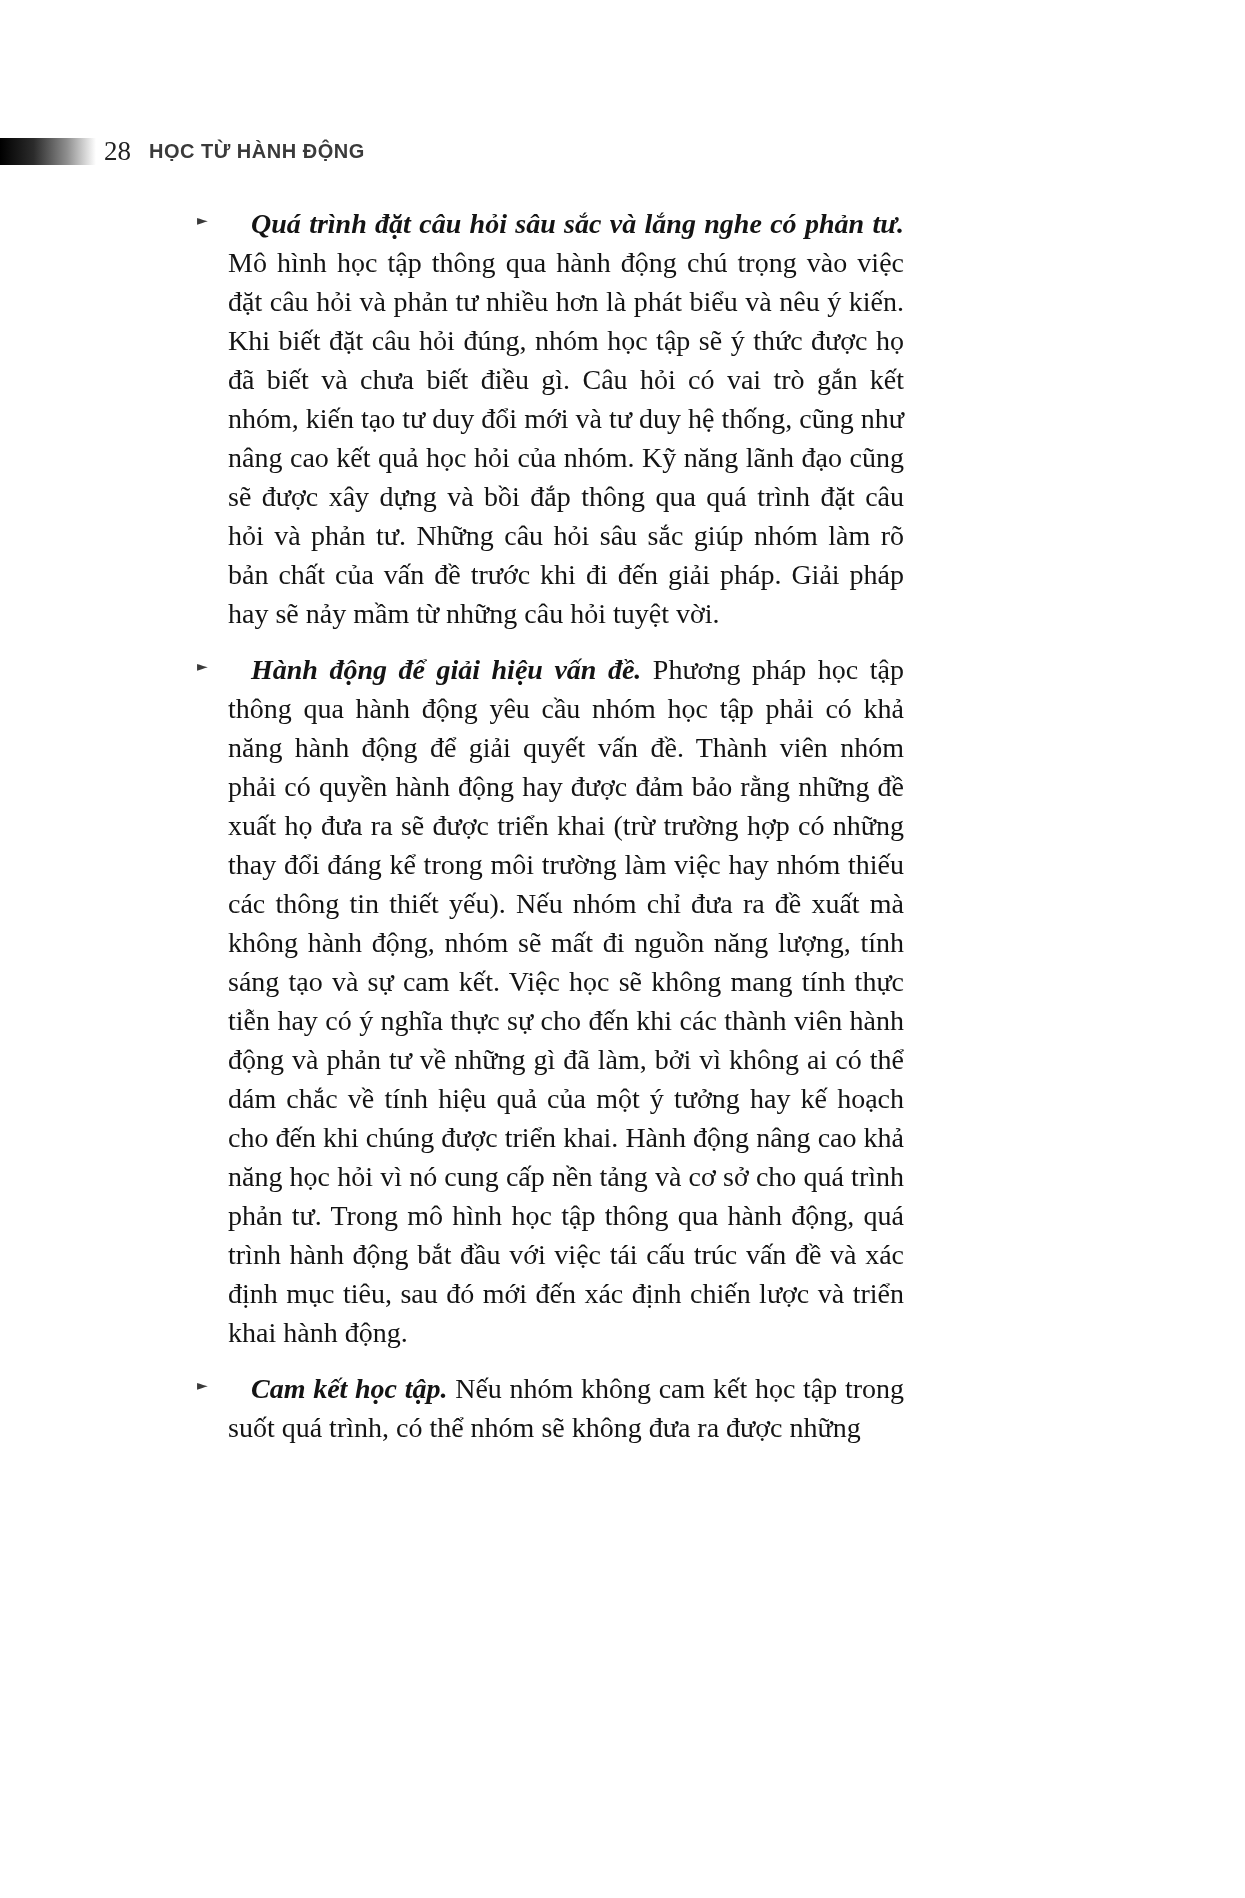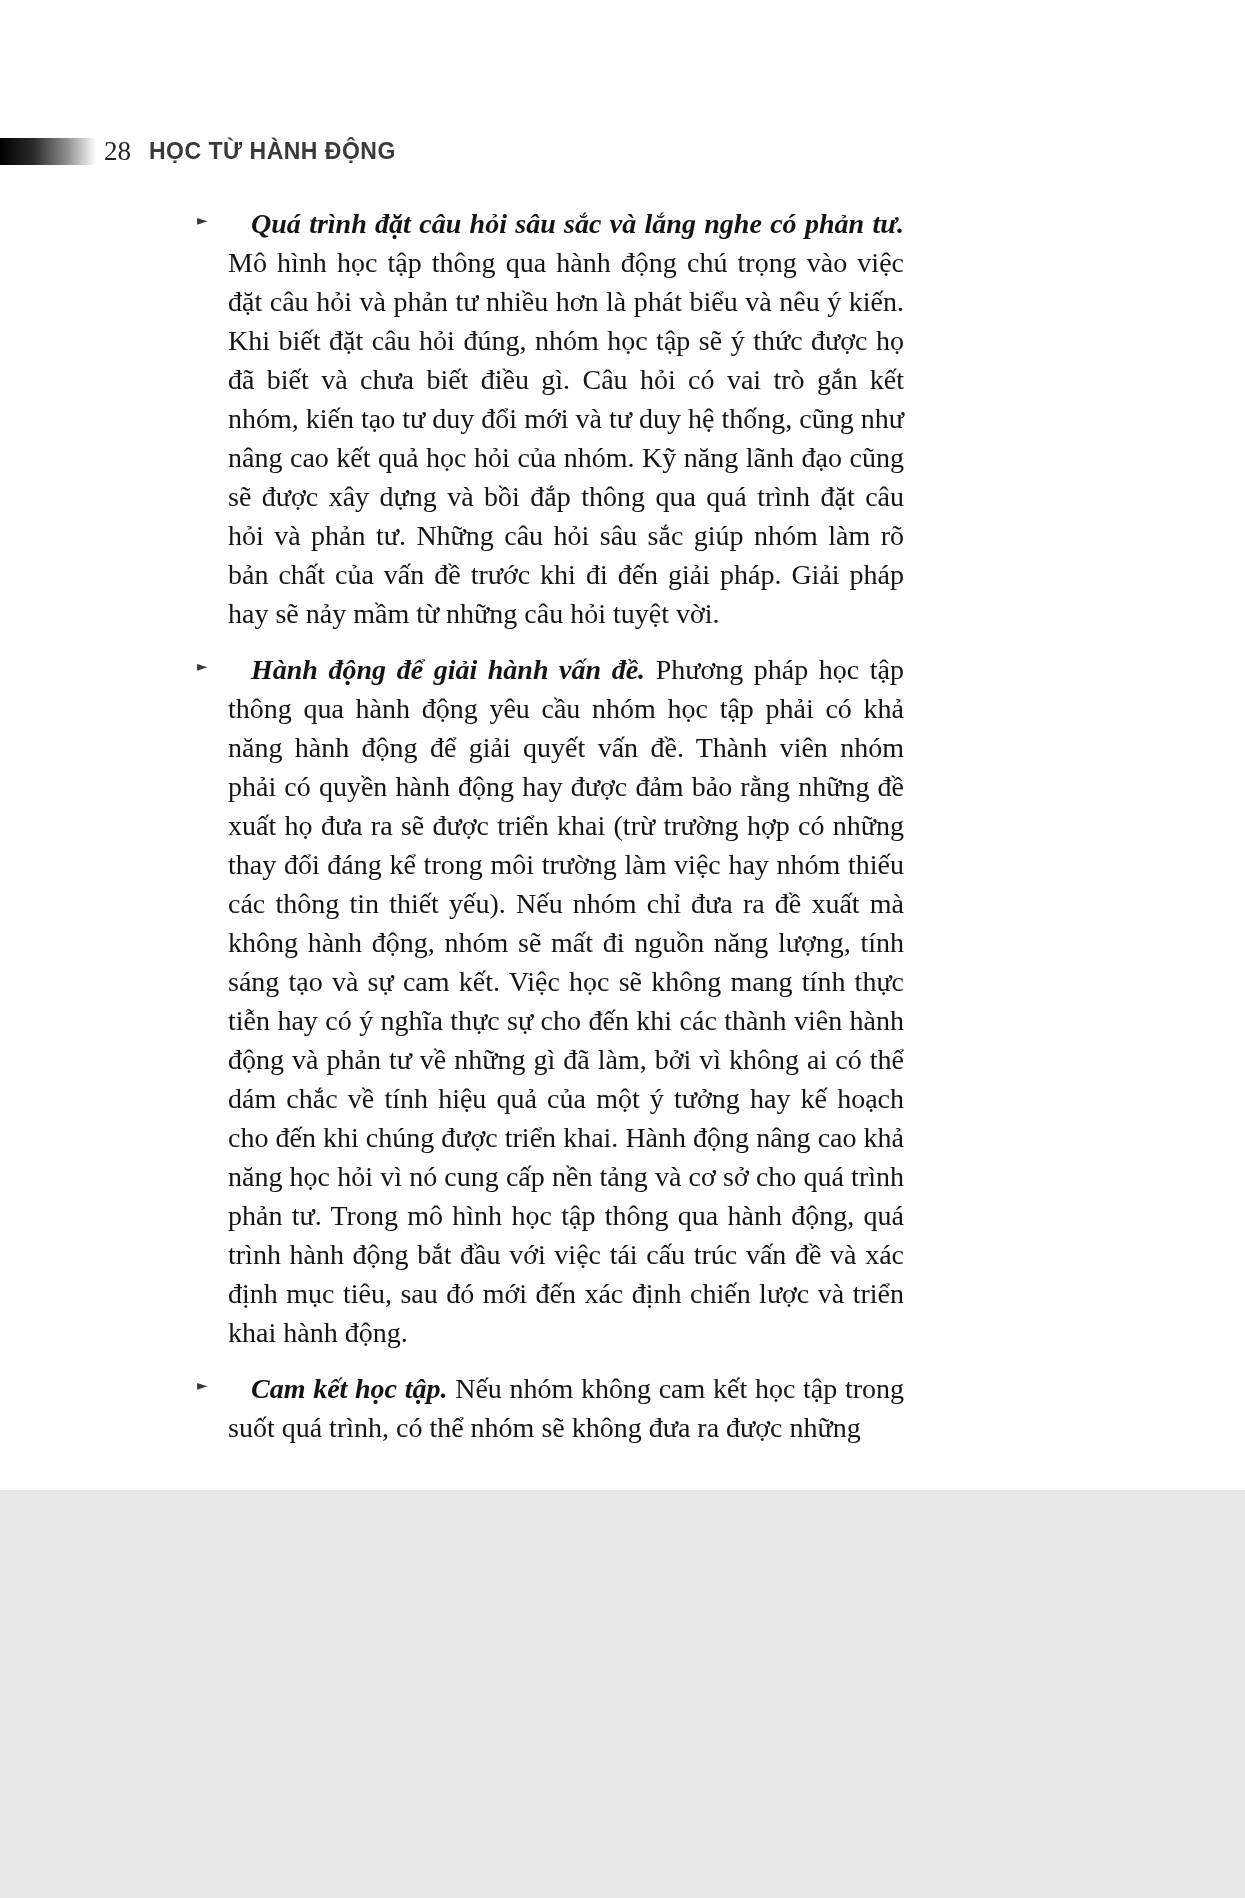--- a/index.html
+++ b/index.html
@@ -2,21 +2,21 @@
 <html><head>
 <meta charset="utf-8">
 <style>
   * { margin: 0; padding: 0; box-sizing: border-box; }
   html, body { background: #e8e8e8; }
   body { font-family: "Liberation Serif", serif; }
 
   .page {
     position: relative;
     width: 1245px;
-    height: 1490px;
+    height: 1898px;
     background: #ffffff;
     margin: 0 auto;
     overflow: hidden;
   }
 
   
   .page-header {
     position: absolute;
     top: 136px;
     left: 0;
@@ -35,21 +35,21 @@
     margin-left: 8px;
     font-family: "Liberation Serif", serif;
     font-size: 27px;
     color: #222222;
     line-height: 1;
   }
   .running-title {
     margin-left: 18px;
     font-family: "Liberation Sans", sans-serif;
     font-weight: bold;
-    font-size: 23px;
+    font-size: 20px;
     letter-spacing: 0.5px;
     color: #3a3a3a;
     line-height: 1;
   }
 
   
   .page-body {
     position: absolute;
     top: 204px;
     left: 228px;
@@ -97,21 +97,21 @@
       <span class="bullet-marker">►</span>
       <p class="bullet-text">
         <b class="bullet-lead">Quá trình đặt câu hỏi sâu sắc và lắng nghe có phản tư.</b>
         <span>Mô hình học tập thông qua hành động chú trọng vào việc đặt câu hỏi và phản tư nhiều hơn là phát biểu và nêu ý kiến. Khi biết đặt câu hỏi đúng, nhóm học tập sẽ ý thức được họ đã biết và chưa biết điều gì. Câu hỏi có vai trò gắn kết nhóm, kiến tạo tư duy đổi mới và tư duy hệ thống, cũng như nâng cao kết quả học hỏi của nhóm. Kỹ năng lãnh đạo cũng sẽ được xây dựng và bồi đắp thông qua quá trình đặt câu hỏi và phản tư. Những câu hỏi sâu sắc giúp nhóm làm rõ bản chất của vấn đề trước khi đi đến giải pháp. Giải pháp hay sẽ nảy mầm từ những câu hỏi tuyệt vời.</span>
       </p>
     </div>
 
     <div class="bullet-item">
       <span class="bullet-marker">►</span>
       <p class="bullet-text">
-        <b class="bullet-lead">Hành động để giải hành vấn đề.</b>
+        <b class="bullet-lead">Hành động để giải hiệu vấn đề.</b>
         <span>Phương pháp học tập thông qua hành động yêu cầu nhóm học tập phải có khả năng hành động để giải quyết vấn đề. Thành viên nhóm phải có quyền hành động hay được đảm bảo rằng những đề xuất họ đưa ra sẽ được triển khai (trừ trường hợp có những thay đổi đáng kể trong môi trường làm việc hay nhóm thiếu các thông tin thiết yếu). Nếu nhóm chỉ đưa ra đề xuất mà không hành động, nhóm sẽ mất đi nguồn năng lượng, tính sáng tạo và sự cam kết. Việc học sẽ không mang tính thực tiễn hay có ý nghĩa thực sự cho đến khi các thành viên hành động và phản tư về những gì đã làm, bởi vì không ai có thể dám chắc về tính hiệu quả của một ý tưởng hay kế hoạch cho đến khi chúng được triển khai. Hành động nâng cao khả năng học hỏi vì nó cung cấp nền tảng và cơ sở cho quá trình phản tư. Trong mô hình học tập thông qua hành động, quá trình hành động bắt đầu với việc tái cấu trúc vấn đề và xác định mục tiêu, sau đó mới đến xác định chiến lược và triển khai hành động.</span>
       </p>
     </div>
 
     <div class="bullet-item">
       <span class="bullet-marker">►</span>
       <p class="bullet-text">
         <b class="bullet-lead">Cam kết học tập.</b>
         <span>Nếu nhóm không cam kết học tập trong suốt quá trình, có thể nhóm sẽ không đưa ra được những</span>
       </p>

